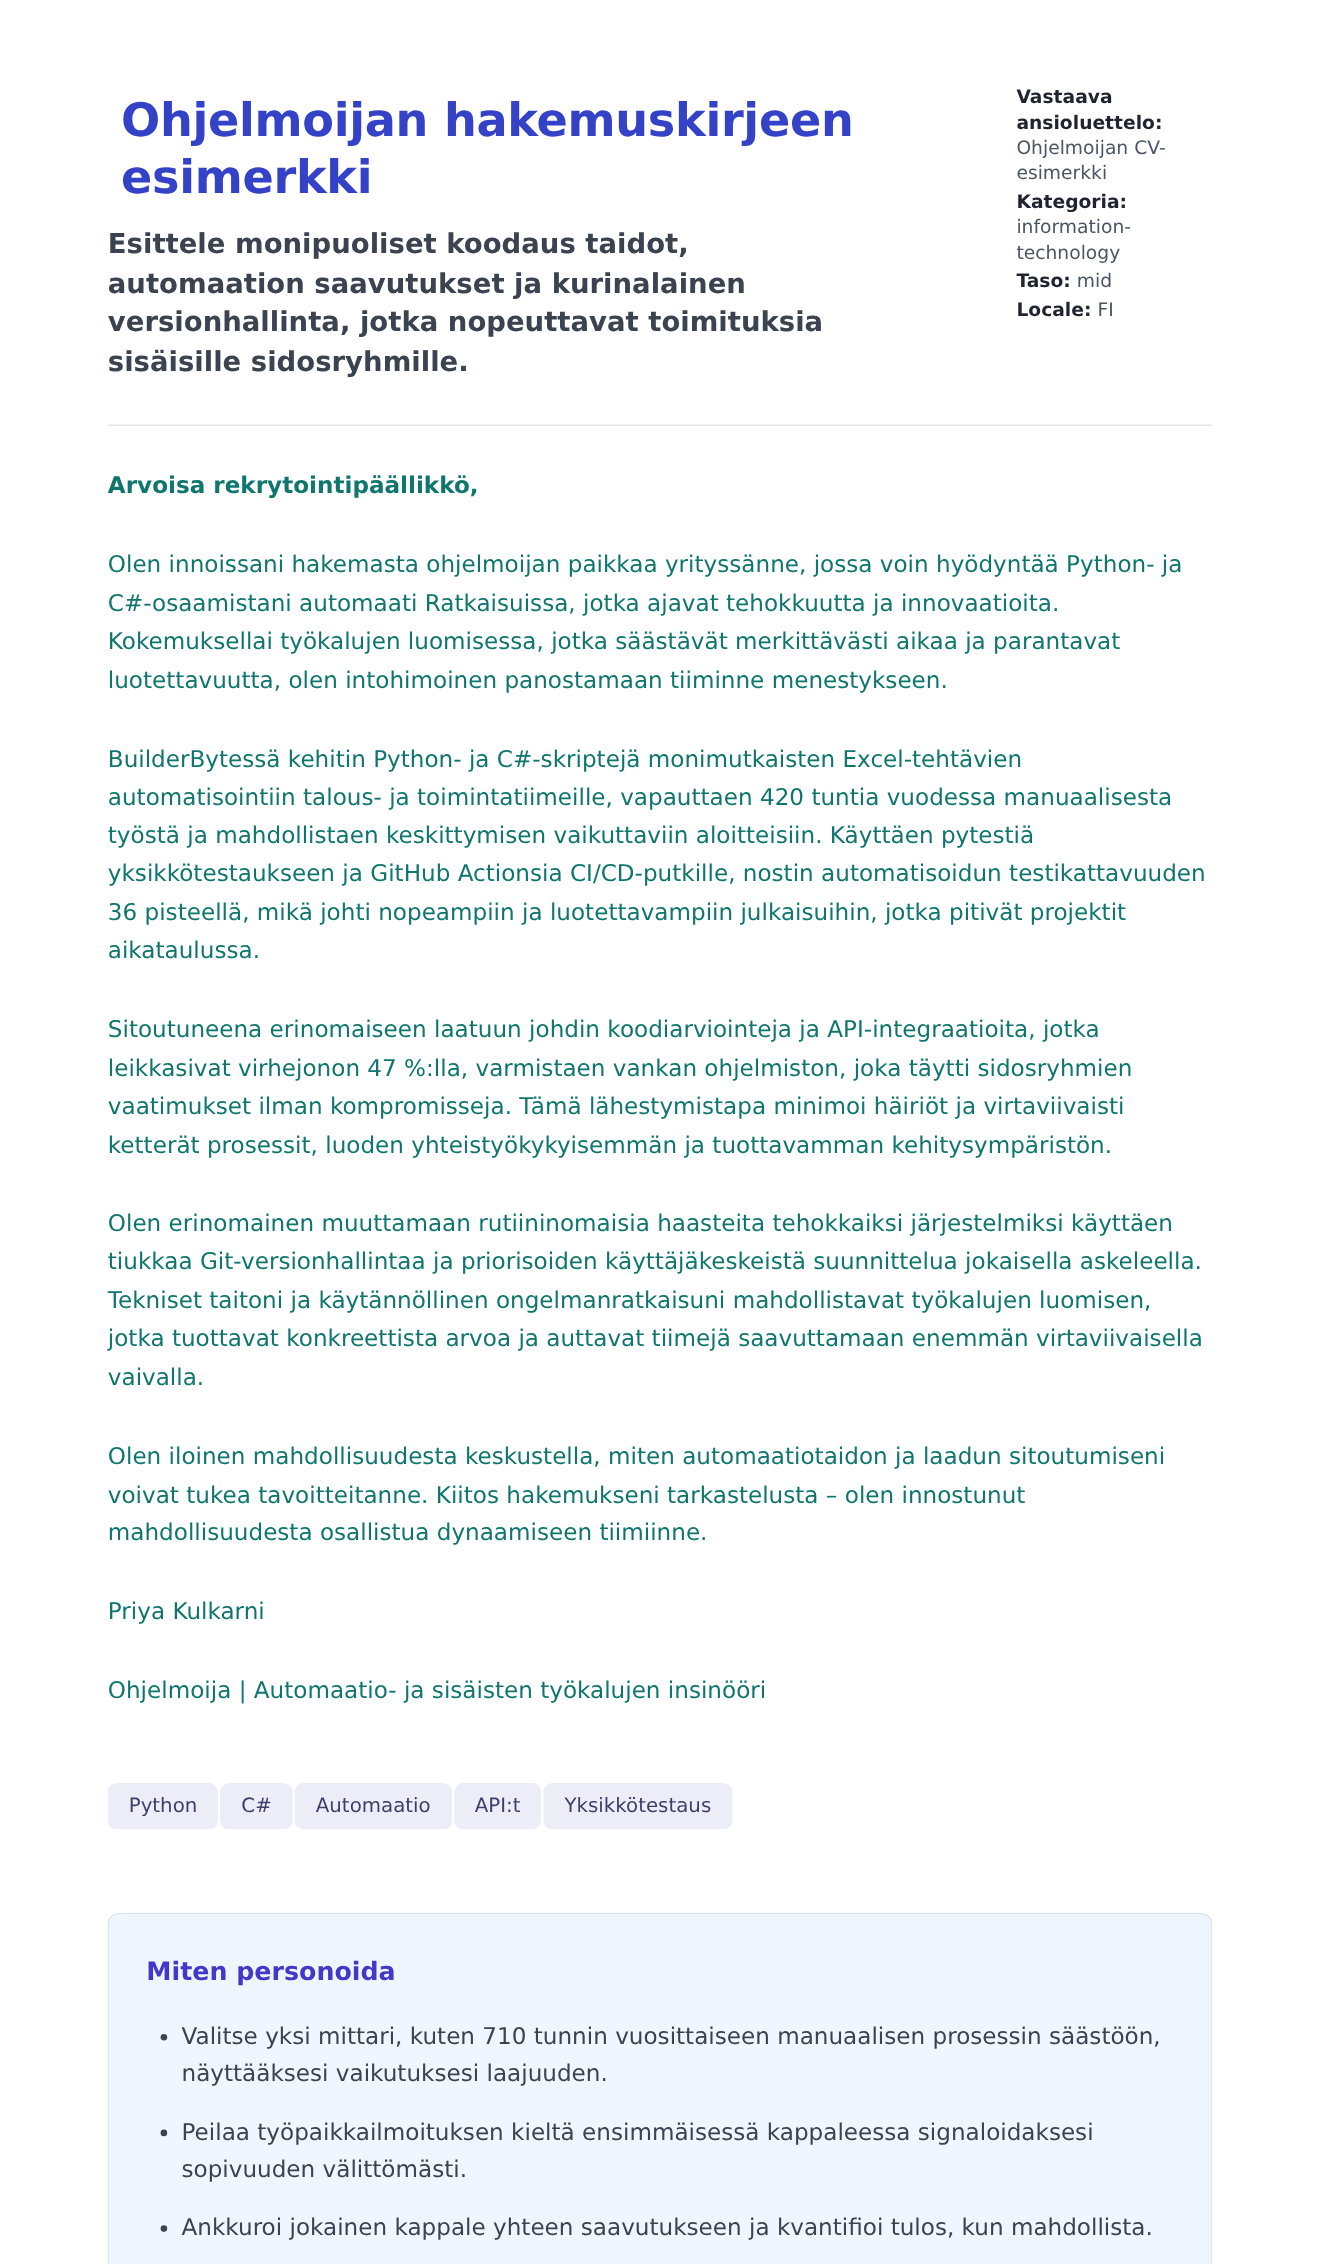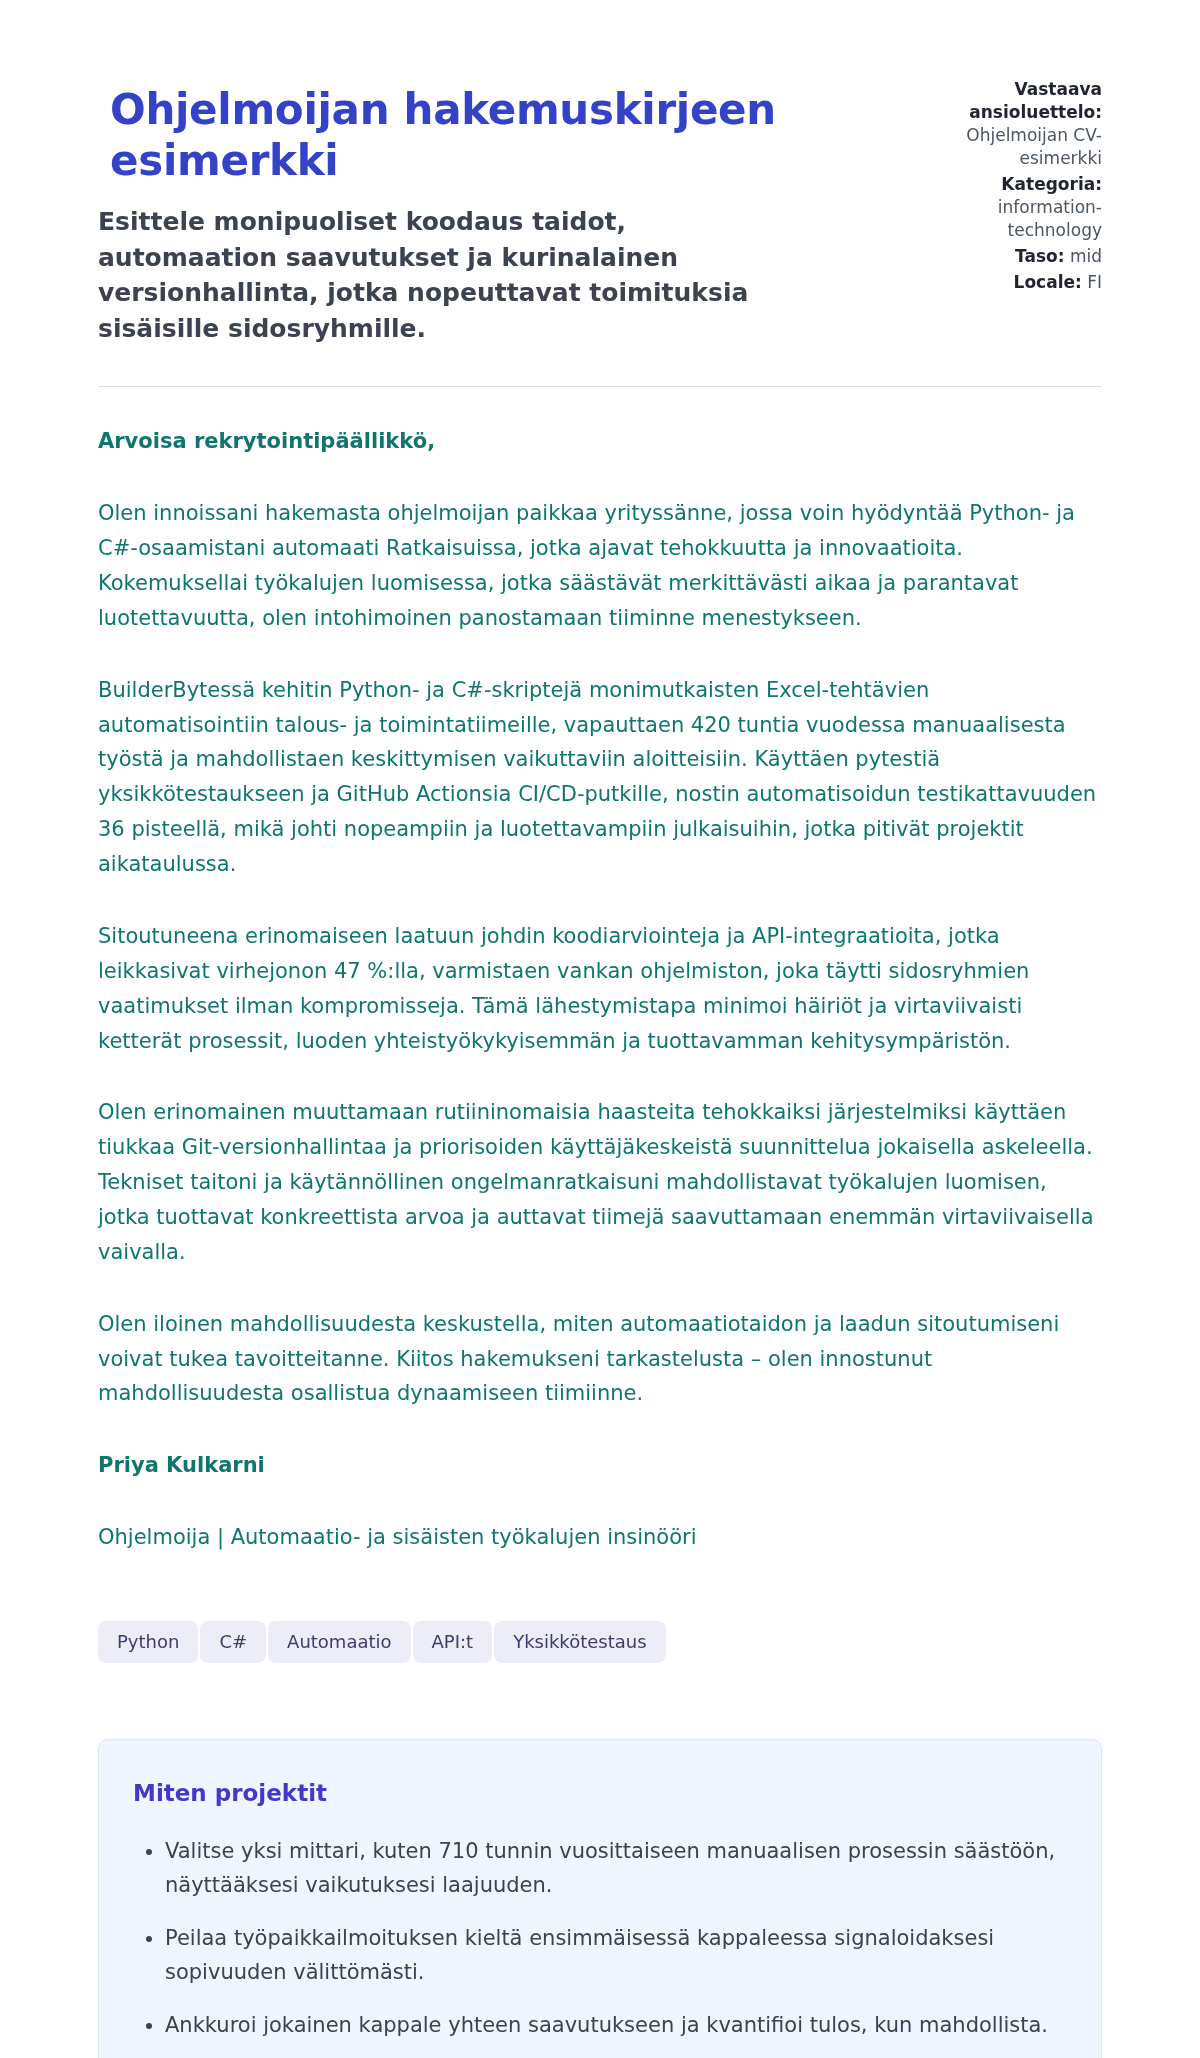--- a/index.html
+++ b/index.html
@@ -41,21 +41,20 @@
   .page-subtitle {
     margin: 18px 0 0 0;
     font-size: 25px;
     line-height: 1.42;
     font-weight: 700;
     color: #3b4250;
   }
   .meta-panel {
     width: 178px;
     padding-top: 6px;
-    text-align: right;
     font-size: 17px;
     line-height: 1.35;
   }
   .meta-row { margin-bottom: 3px; }
   .meta-label { font-weight: 700; color: #1f2430; }
   .meta-value { color: #4b5563; }
 
   .divider {
     border: 0;
     border-top: 1px solid #d9dce1;
@@ -71,21 +70,21 @@
   }
   .letter p {
     margin: 37px 0 0 0;
     font-size: 21px;
     line-height: 1.66;
     color: #0f766e;
   }
   .signature-name {
     margin: 74px 0 0 0;
     font-size: 23px;
-    font-weight: 700;
+    font-weight: 400;
     color: #1f2430;
   }
   .signature-role {
     margin: 15px 0 0 0;
     font-size: 21px;
     color: #4b5563;
   }
 
   
   .tags {
@@ -178,21 +177,21 @@
 
     <div class="tags">
       <span class="tag">Python</span>
       <span class="tag">C#</span>
       <span class="tag">Automaatio</span>
       <span class="tag">API:t</span>
       <span class="tag">Yksikkötestaus</span>
     </div>
 
     <section class="tips">
-      <h2 class="tips-title">Miten projektit</h2>
+      <h2 class="tips-title">Miten personoida</h2>
       <ul>
         <li>Valitse yksi mittari, kuten 710 tunnin vuosittaiseen manuaalisen prosessin säästöön, näyttääksesi vaikutuksesi laajuuden.</li>
         <li>Peilaa työpaikkailmoituksen kieltä ensimmäisessä kappaleessa signaloidaksesi sopivuuden välittömästi.</li>
         <li>Ankkuroi jokainen kappale yhteen saavutukseen ja kvantifioi tulos, kun mahdollista.</li>
       </ul>
     </section>
 
   </div>
 </div>
 

